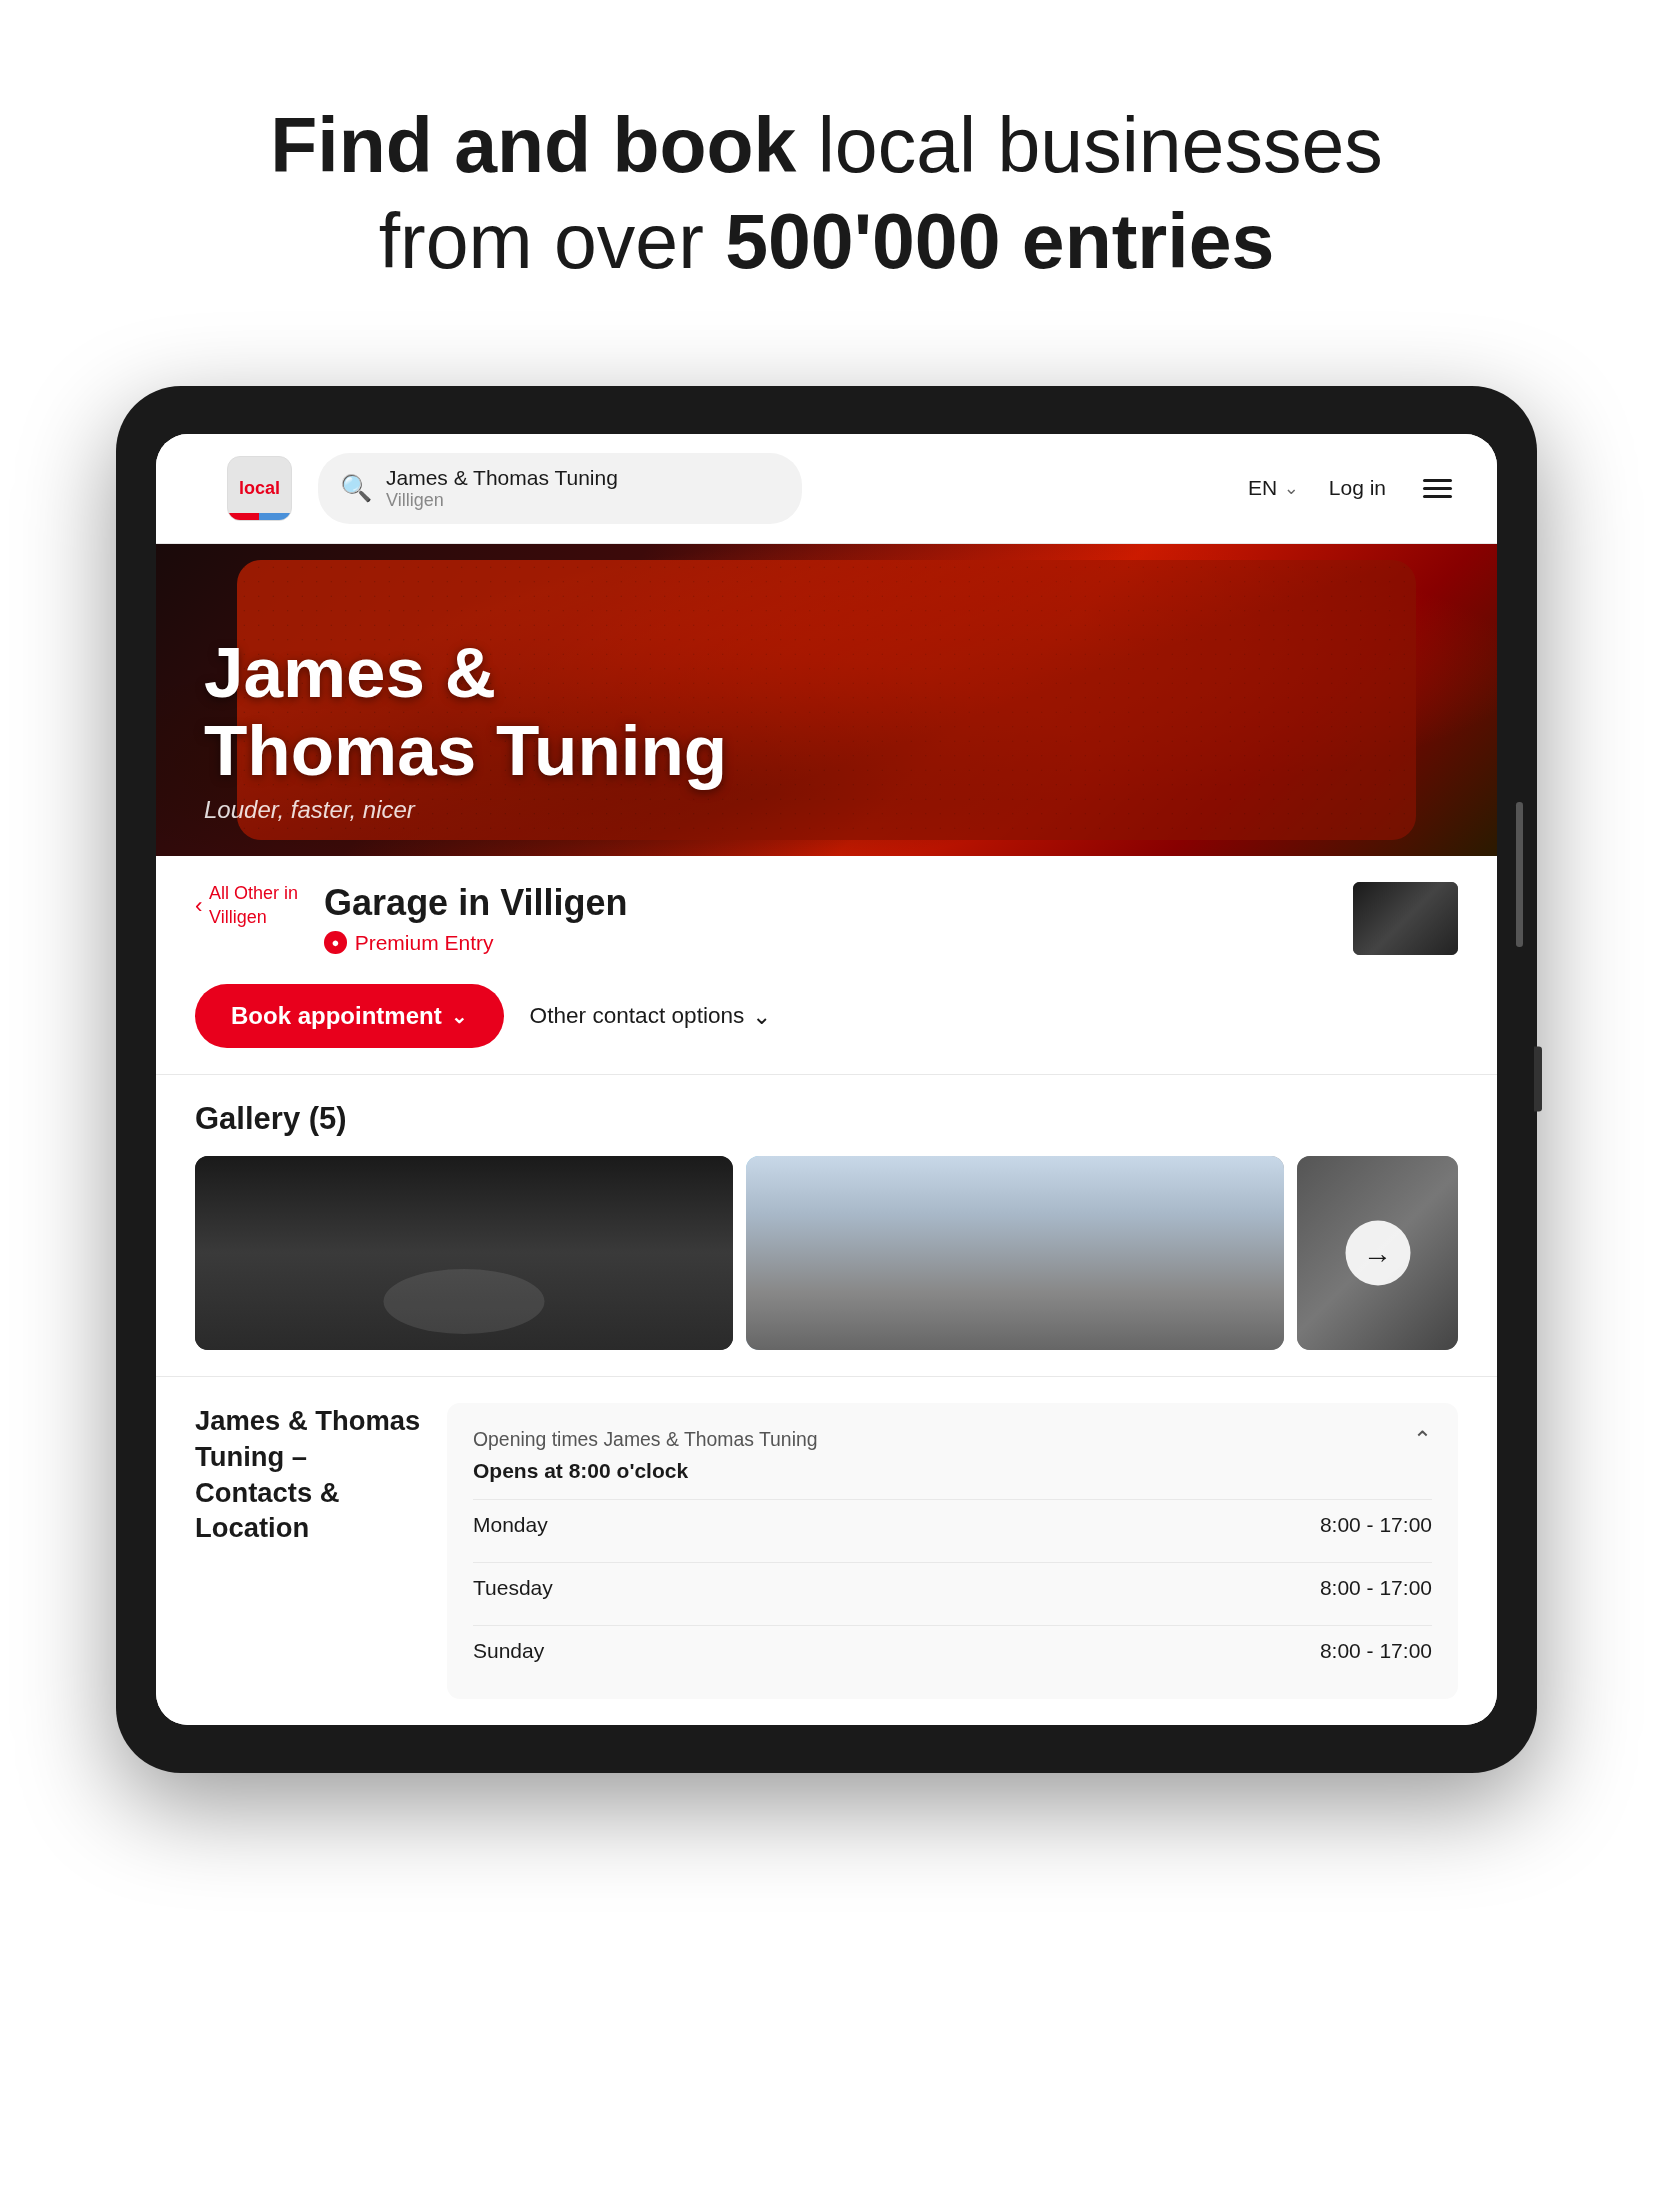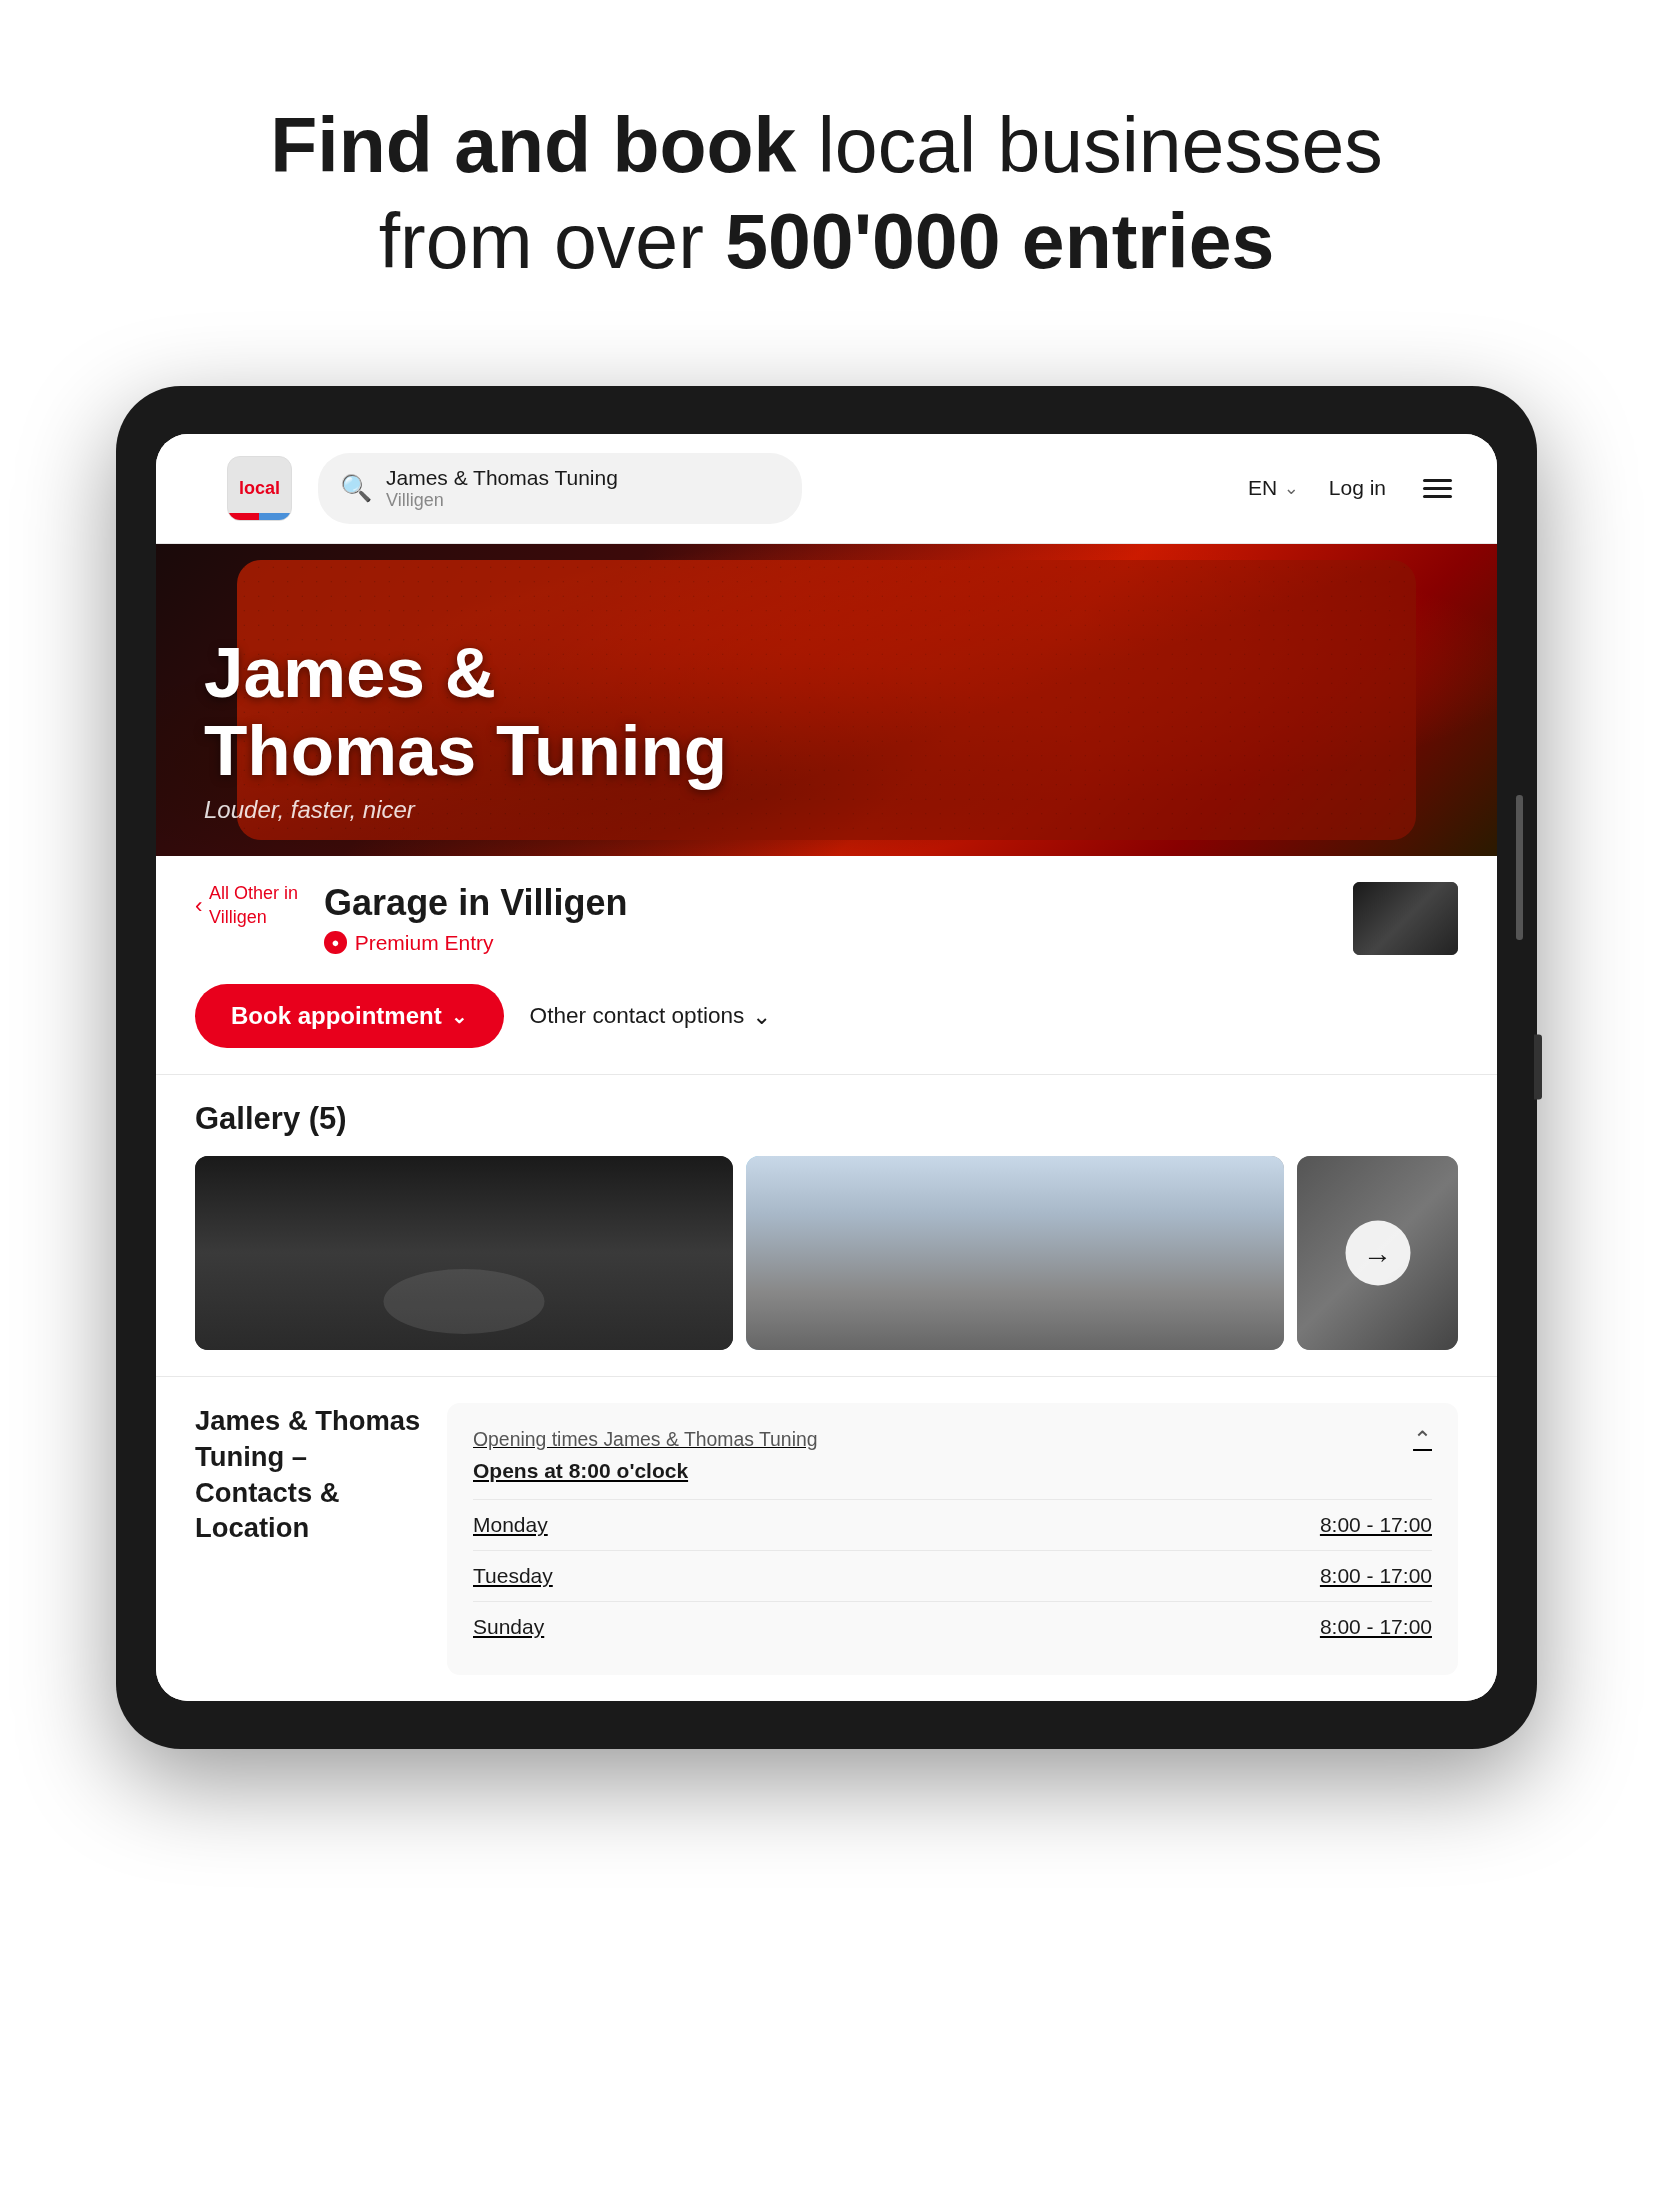--- a/index.html
+++ b/index.html
@@ -446,21 +446,20 @@
       font-size: 27.4px;
       font-weight: 700;
       color: #1a1a1a;
       line-height: 1.3;
     }
     .contacts-right {
       flex: 1;
       background: #f9f9f9;
       border-radius: 13px;
       padding: 22.6px 26px;
-      text-decoration: underline;
     }
     .opening-header {
       display: flex;
       align-items: center;
       justify-content: space-between;
       margin-bottom: 6.5px;
     }
     .opening-label {
       font-size: 19.4px;
       color: #555;
@@ -475,20 +474,21 @@
       font-size: 22.6px;
       color: #555;
     }
     .hours-row {
       display: flex;
       justify-content: space-between;
       align-items: center;
       padding: 13px 0;
       border-top: 0.8px solid #e8e8e8;
       font-size: 21px;
+      margin-top: 12px;
     }
     .hours-day {
       color: #1a1a1a;
     }
     .hours-time {
       color: #1a1a1a;
     }
   </style>
 </head>
 <body>

